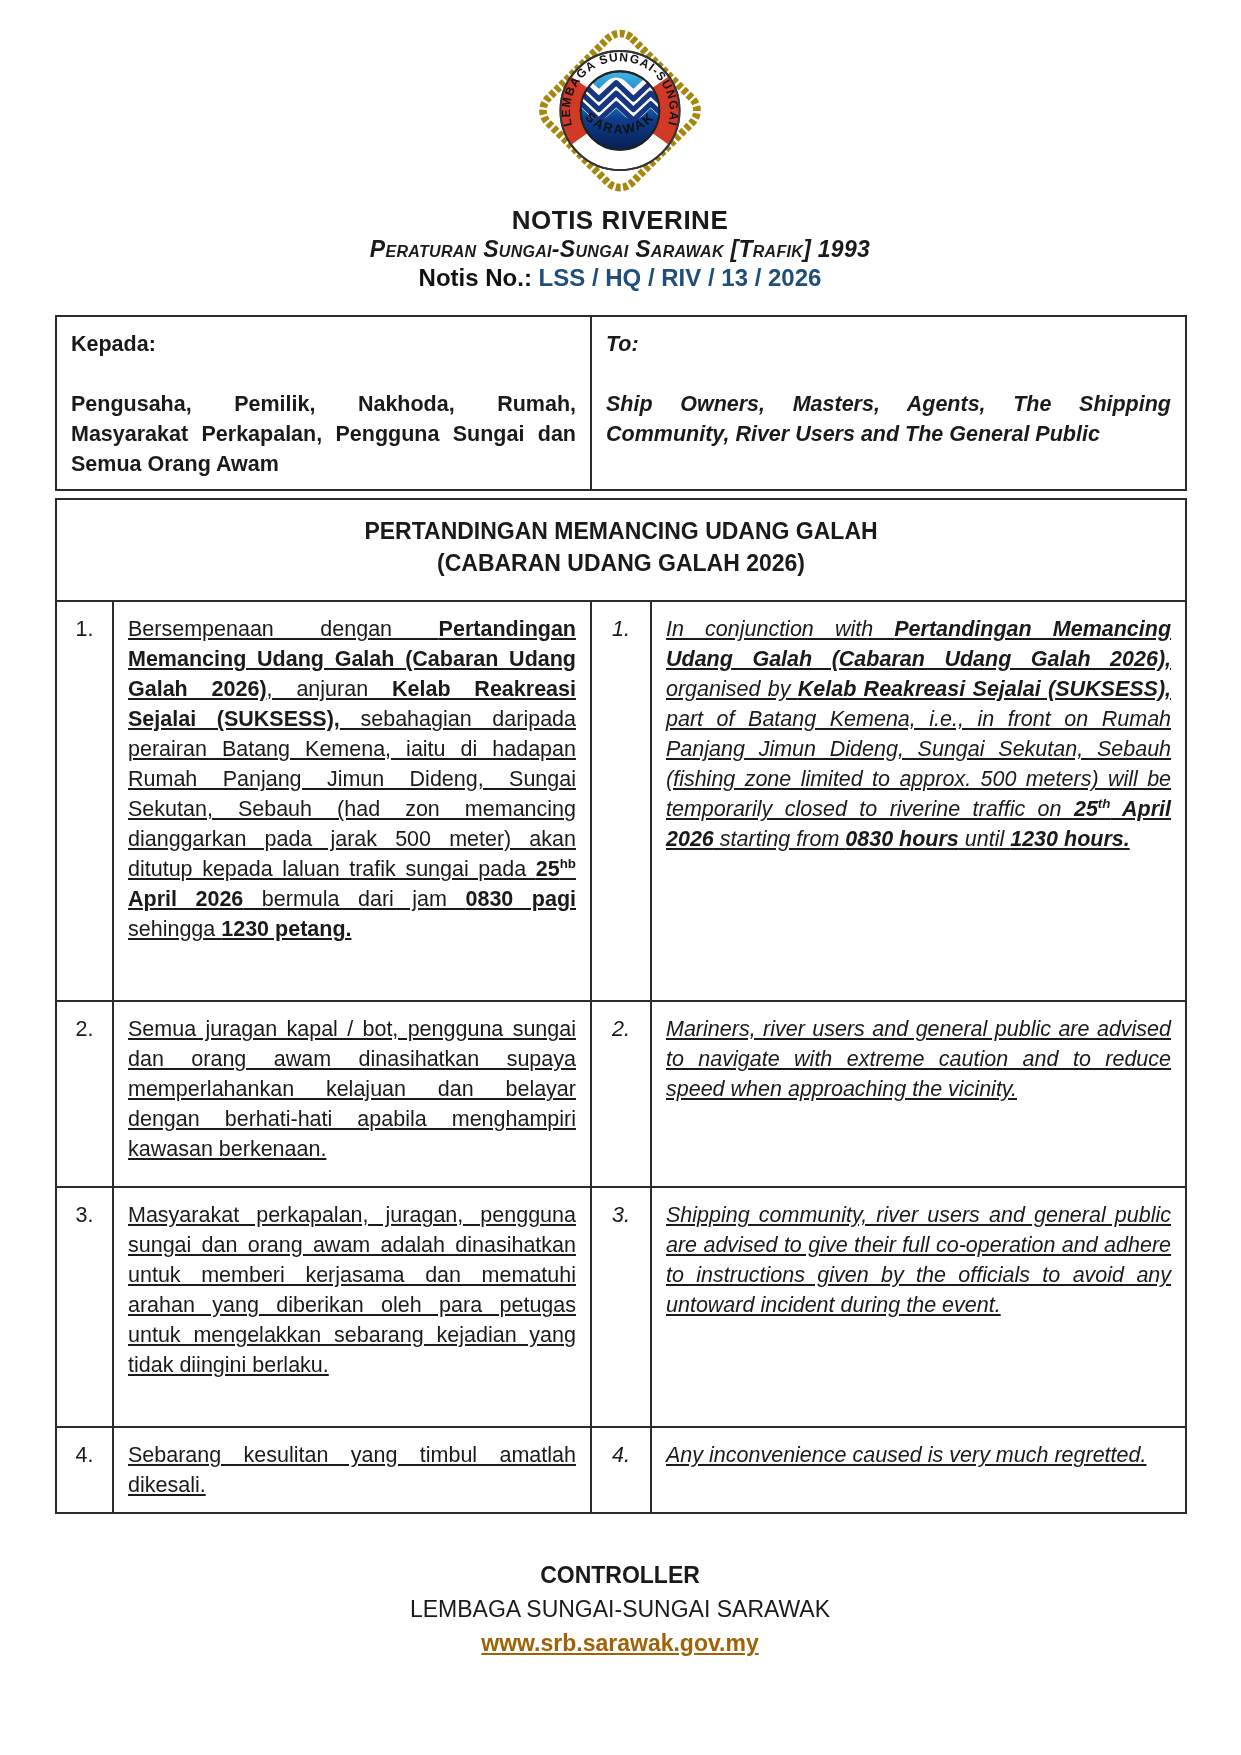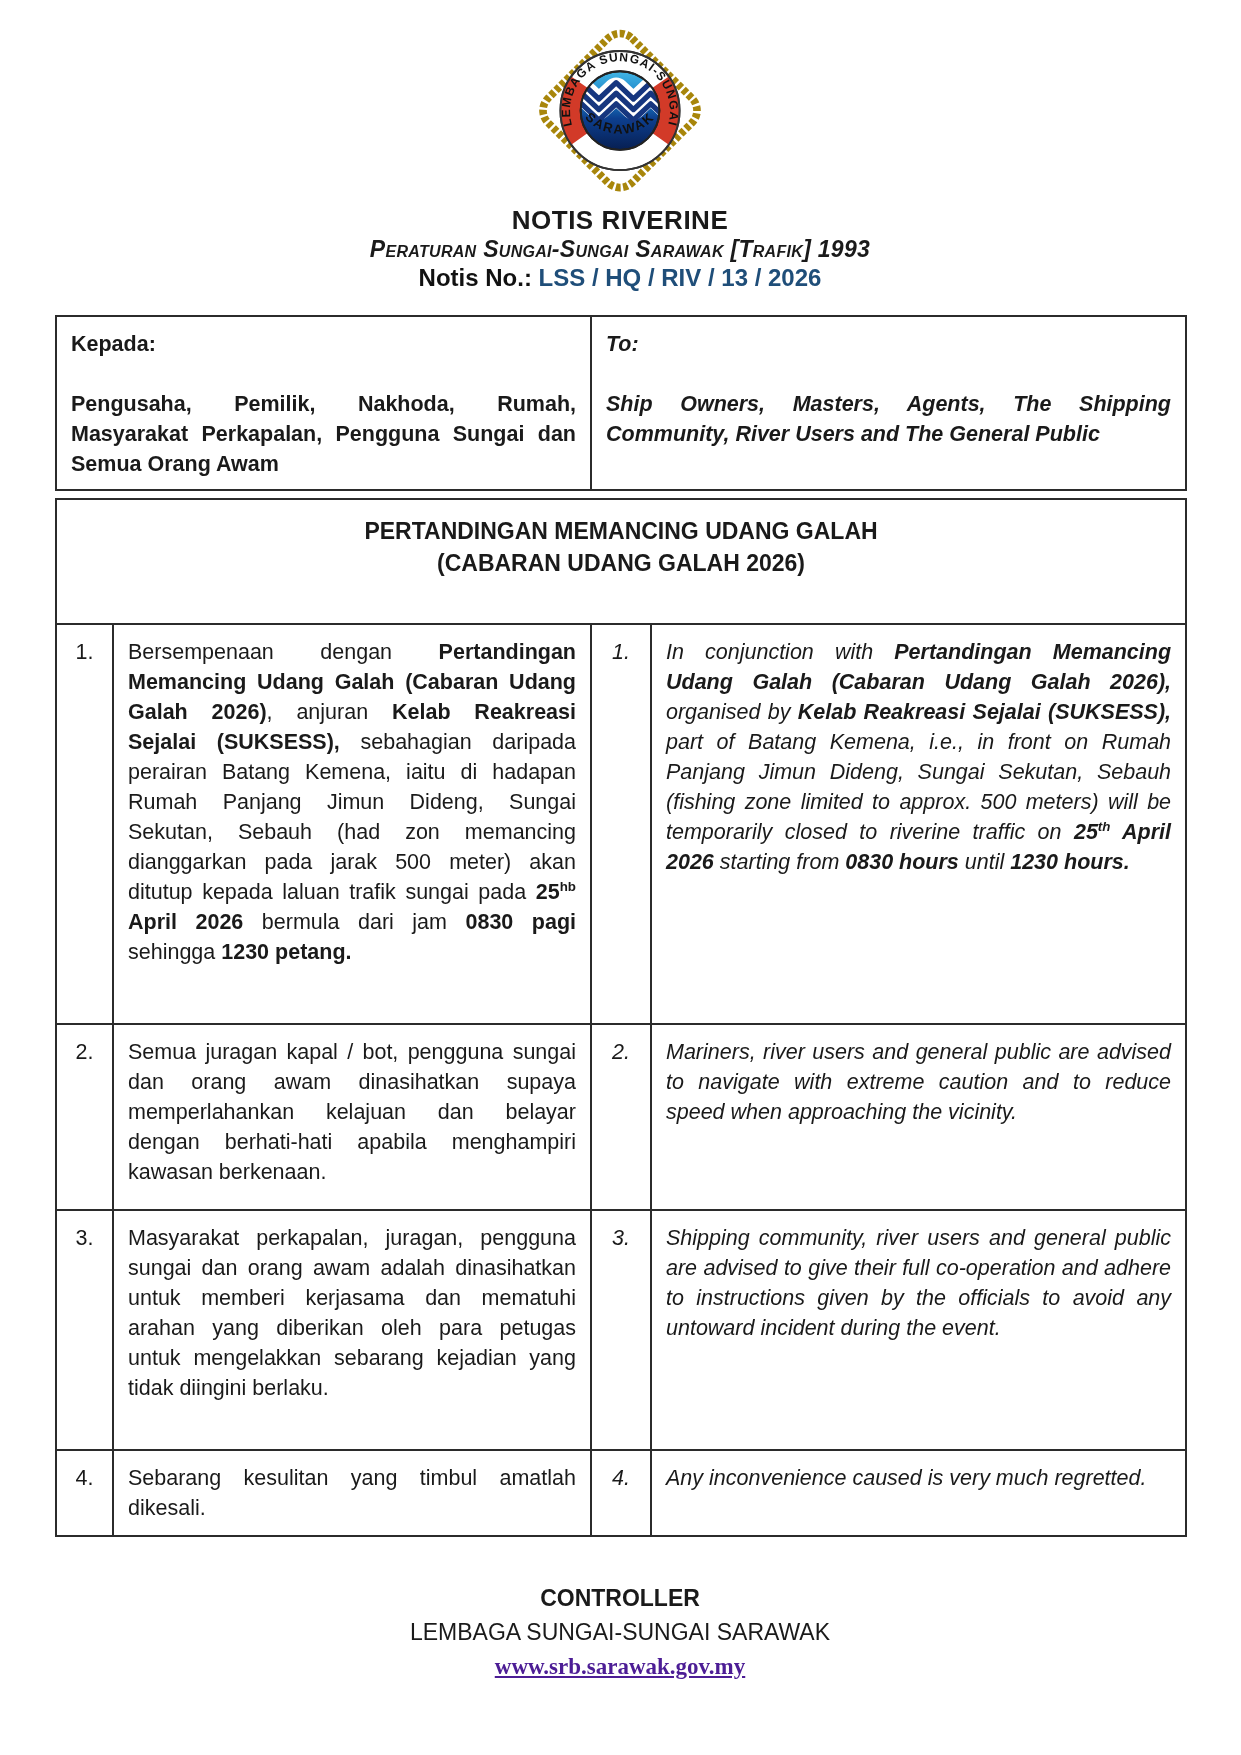--- a/index.html
+++ b/index.html
@@ -27,29 +27,29 @@
   table { border-collapse: collapse; table-layout: fixed; width: 1130px; }
   td { border: 2px solid #2b2b2b; vertical-align: top; }
   .tblA { margin-top: 22px; }
   .tblA td { padding: 12px 14px 10px 14px; font-size: 21.5px; line-height: 30px; }
   .tblA .lbl { margin-bottom: 30px; }
   .tblA .addr-body { text-align: justify; }
   .en { font-style: italic; }
   .tblB { margin-top: 7px; }
   .titlerow td { text-align: center; font-weight: 700; font-size: 23px; line-height: 32px; padding: 15px 10px 20px 10px; }
   .numcell { text-align: center; padding: 12px 4px; font-size: 21.5px; line-height: 30px; }
-  .txtcell { padding: 12px 14px; font-size: 21.5px; line-height: 30px; text-align: justify; }
+  .txtcell { padding: 12px 14px; font-size: 21.5px; line-height: 30px; text-align: justify; text-decoration: underline; }
   .b { font-weight: 700; }
   sup { font-size: 0.62em; vertical-align: super; line-height: 0; font-weight: 700; }
   .r1 { height: 400px; } .r2 { height: 186px; } .r3 { height: 240px; } .r4 { height: 85px; }
-  .rowA { height: 152px; font-weight: bold; } .titlerow { height: 125px; }
+  .rowA { height: 152px; font-weight: bold; } .titlerow { height: 102px; }
   
   .footer { margin-top: 44px; text-align: center; font-size: 23px; line-height: 34px; }
   .f-controller { font-weight: 700; }
-  .f-link { color: #4c1d95; font-weight: 700; text-decoration: underline; cursor: pointer; font-family: Liberation Serif, serif; }
+  .f-link { color: #a16207; font-weight: 700; text-decoration: underline; cursor: pointer; }
 </style>
 </head>
 <body>
 
 <div class="page">
 
   <div class="logo-wrap">
     <svg width="192" height="179" viewBox="0 0 200 186">
       <defs>
         <linearGradient id="sea" x1="0" y1="0" x2="0" y2="1">

